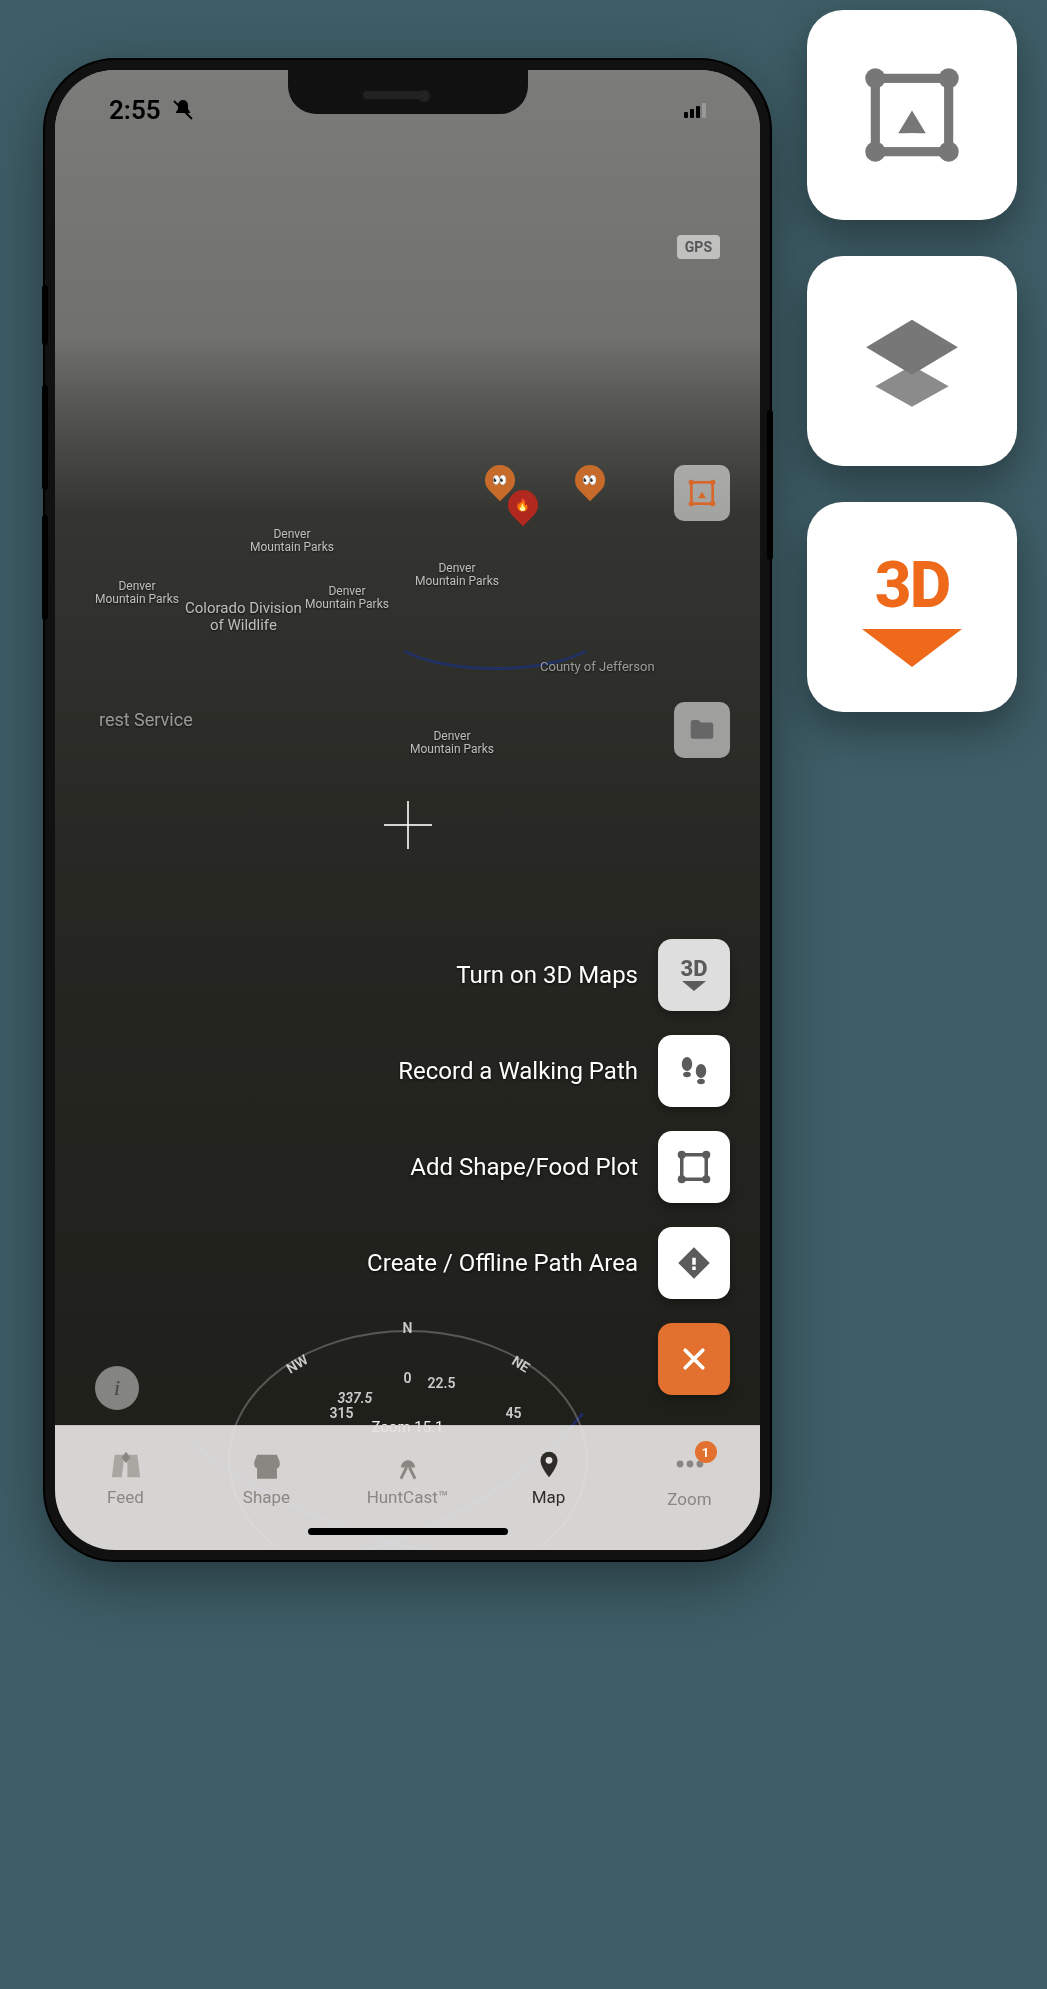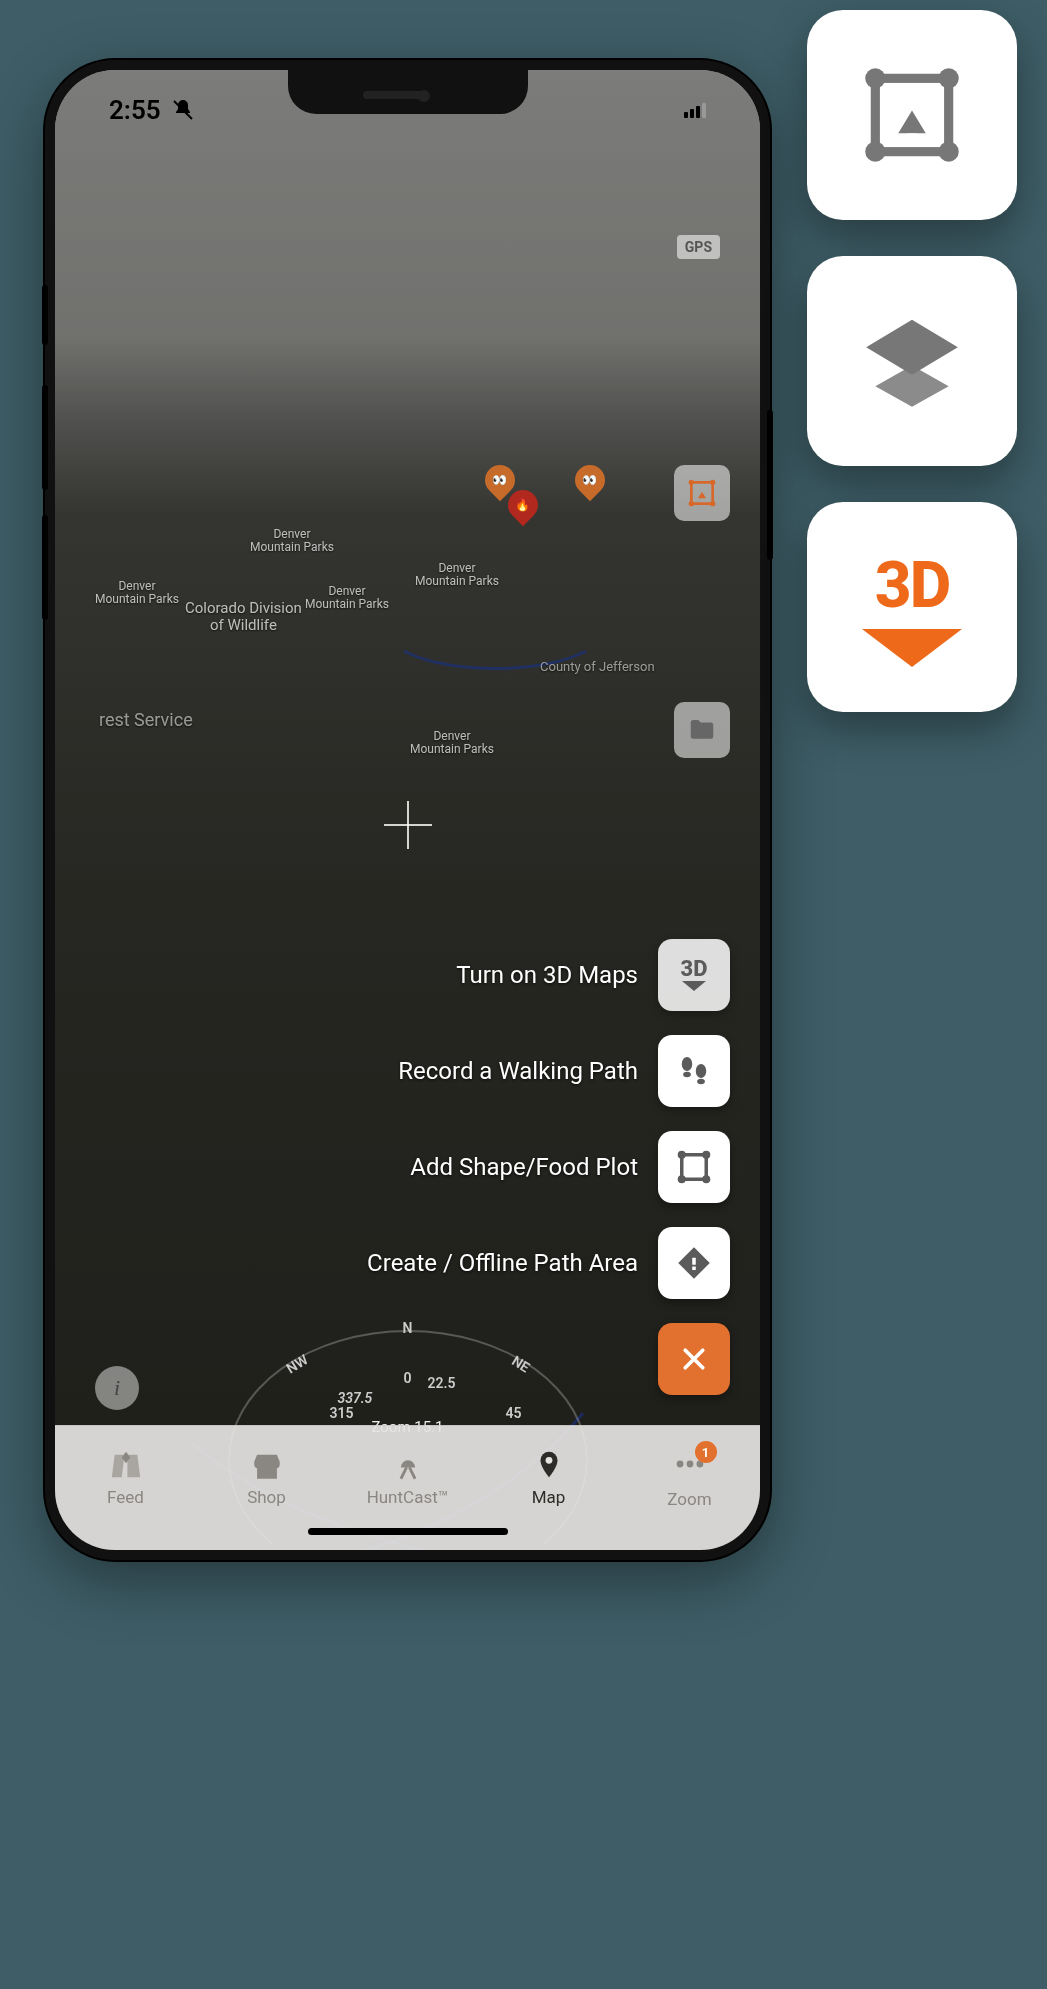--- a/index.html
+++ b/index.html
@@ -459,21 +459,21 @@
         <svg viewBox="0 0 24 24">
             <path d="M4 4h7l-2 16H2zM13 4h7l2 16h-9z" opacity=".6"></path>
             <path d="M12 2l3 4-3 4-3-4z"></path>
           </svg>
         <span>Feed</span>
       </div>
       <div class="tab">
         <svg viewBox="0 0 24 24">
             <path d="M3 9l2-5h14l2 5v2a3 3 0 0 1-3 3H6a3 3 0 0 1-3-3zM5 14h14v7H5z"></path>
           </svg>
-        <span>Shop</span>
+        <span>Shape</span>
       </div>
       <div class="tab">
         <svg viewBox="0 0 24 24">
             <path d="M7 13a5 5 0 0 1 10 0H7z"></path>
             <path d="M11 13l-4 8M13 13l4 8" stroke="currentColor" stroke-width="2"></path>
           </svg>
         <span>HuntCast™</span>
       </div>
       <div class="tab active">
         <svg viewBox="0 0 24 24">

